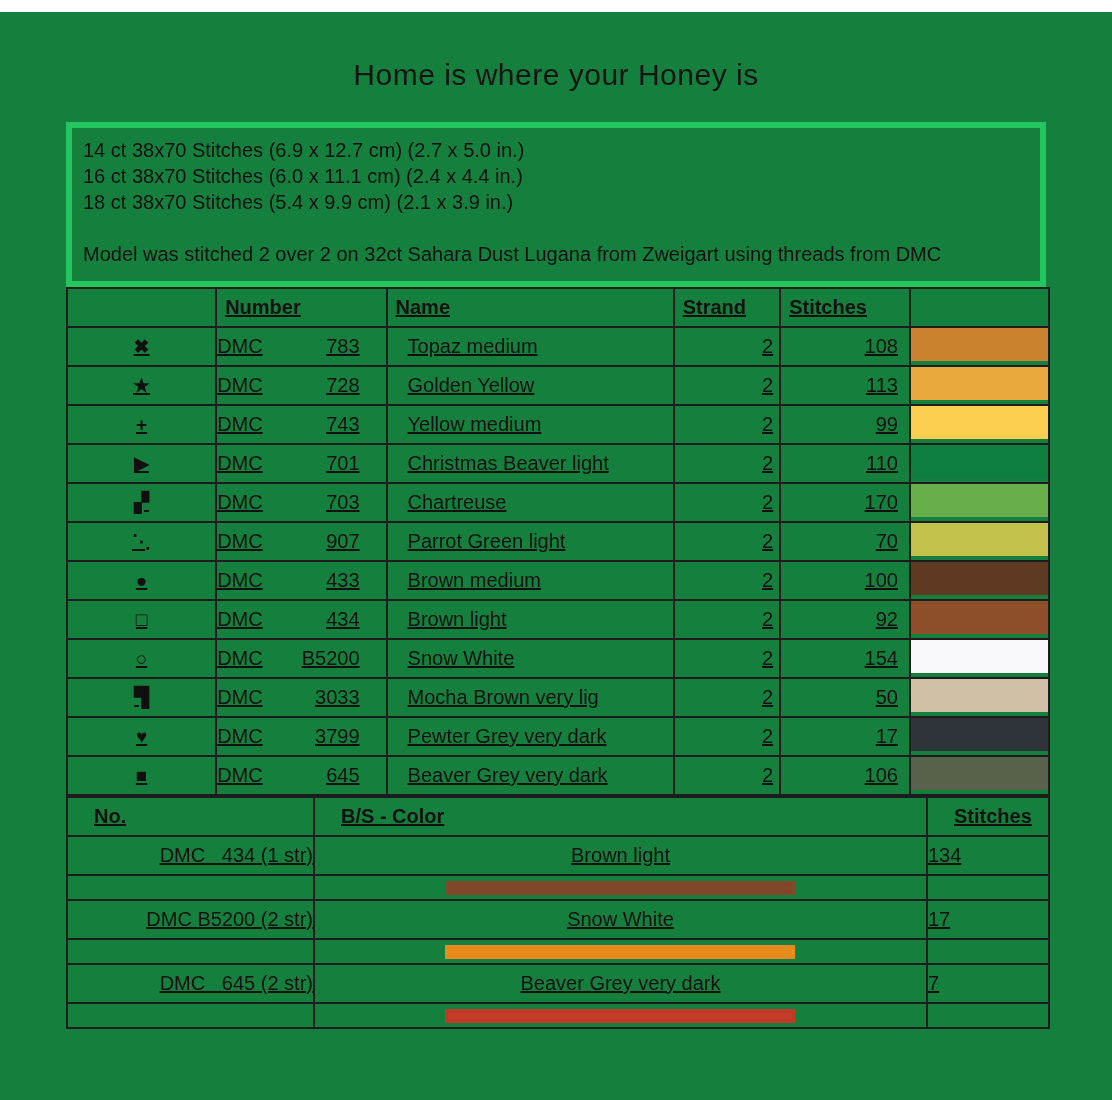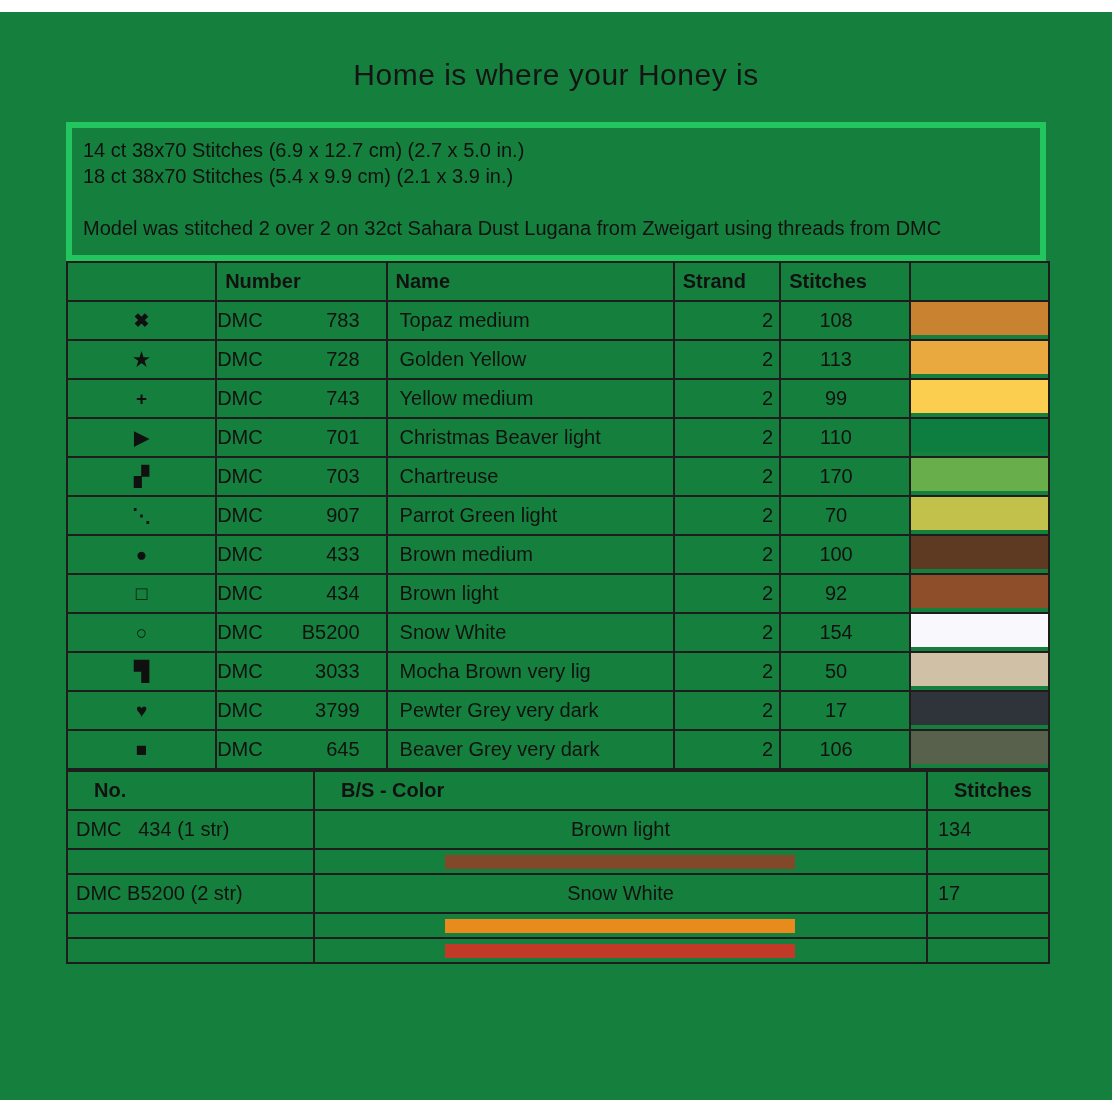--- a/index.html
+++ b/index.html
@@ -36,20 +36,21 @@
     padding: 9px 11px 14px 11px;
     font-size: 20px;
     line-height: 26px;
   }
   .info-spacer { height: 26px; }
 
   table {
     border-collapse: collapse;
     table-layout: fixed;
     width: 984px;
+    text-decoration: underline;
   }
   th, td {
     border: 2px solid #1d1d1d;
     font-size: 20px;
     vertical-align: middle;
     padding: 0;
     overflow: hidden;
   }
   thead th {
     font-weight: bold;
@@ -72,56 +73,57 @@
     font-weight: bold;
     line-height: 1;
     color: #101010;
   }
   .numwrap {
     display: flex;
     justify-content: space-between;
     align-items: center;
     padding: 0 26px 0 0;
   }
-  .c-name { padding-left: 12px; }
+  .c-name { padding-left: 20px; }
   .c-strand { text-align: right; padding-right: 6px; }
-  .c-stitch { text-align: center; padding-right: 18px; border-radius: 10px; }
+  .c-stitch { text-align: right; padding-right: 11px; border-radius: 10px; }
   .c-swatch { vertical-align: top; }
   .swatch {
     display: block;
     width: 100%;
     height: 33px;
   }
   
   .bs-table thead th { height: 37px; padding-left: 26px; }
   .bs-col-no     { width: 245px; }
   .bs-col-color  { width: 608px; }
   .bs-col-stitch { width: 121px; }
   .bs-text-row td { height: 37px; }
-  .bs-no { padding-left: 8px; white-space: pre; }
+  .bs-no { padding-left: 8px; white-space: pre; text-align: right; }
   .bs-colorname { text-align: center; }
-  .bs-stitch { padding-left: 10px; }
+  .bs-stitch { }
   .bs-bar-row td { height: 23px; }
   .bar {
     width: 350px;
     height: 14px;
     margin: 0 auto;
   }
 </style>
 </head>
 <body>
 
 <div class="page">
 
   <h1 class="title">Home is where your Honey is</h1>
 
   <div class="content">
 
     <div class="info-box">
       <div>14 ct 38x70 Stitches (6.9 x 12.7 cm) (2.7 x 5.0 in.)</div>
+      <div>16 ct 38x70 Stitches (6.0 x 11.1 cm) (2.4 x 4.4 in.)</div>
       <div>18 ct 38x70 Stitches (5.4 x 9.9 cm) (2.1 x 3.9 in.)</div>
       <div class="info-spacer"></div>
       <div>Model was stitched 2 over 2 on 32ct Sahara Dust Lugana from Zweigart using threads from DMC</div>
     </div>
 
     <table class="thread-table">
       <colgroup>
         <col class="col-sym">
           <col class="col-num">
           <col class="col-name">
@@ -354,20 +356,25 @@
             <td class="bs-colorname">Snow White</td>
             <td class="bs-stitch">17</td>
           </tr>
           <tr class="bs-bar-row">
             <td></td>
             <td>
               <div class="bar" style="background:#E98A1D"></div>
             </td>
             <td></td>
           </tr>
+          <tr class="bs-text-row">
+            <td class="bs-no">DMC   645 (2 str)</td>
+            <td class="bs-colorname">Beaver Grey very dark</td>
+            <td class="bs-stitch">7</td>
+          </tr>
           <tr class="bs-bar-row">
             <td></td>
             <td>
               <div class="bar" style="background:#C13A28"></div>
             </td>
             <td></td>
           </tr>
         </tbody>
     </table>
 

